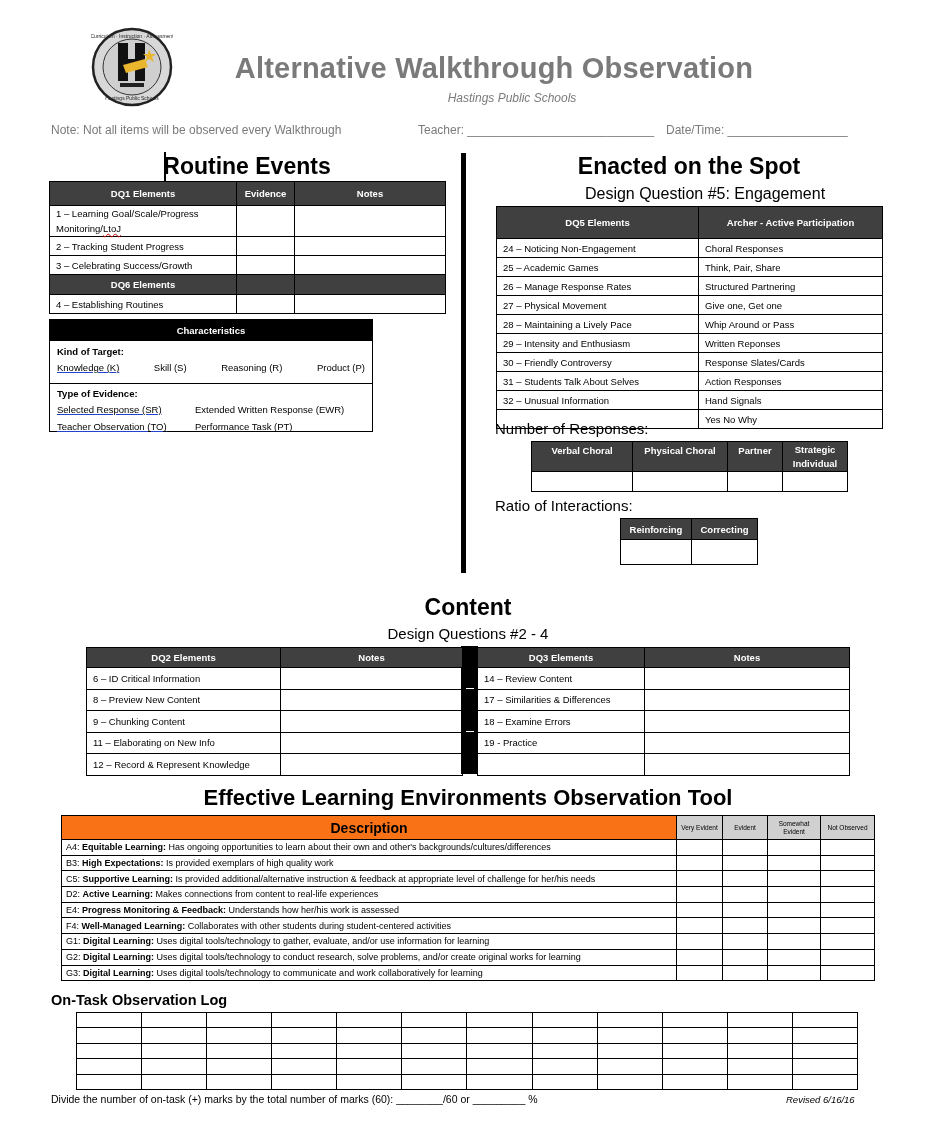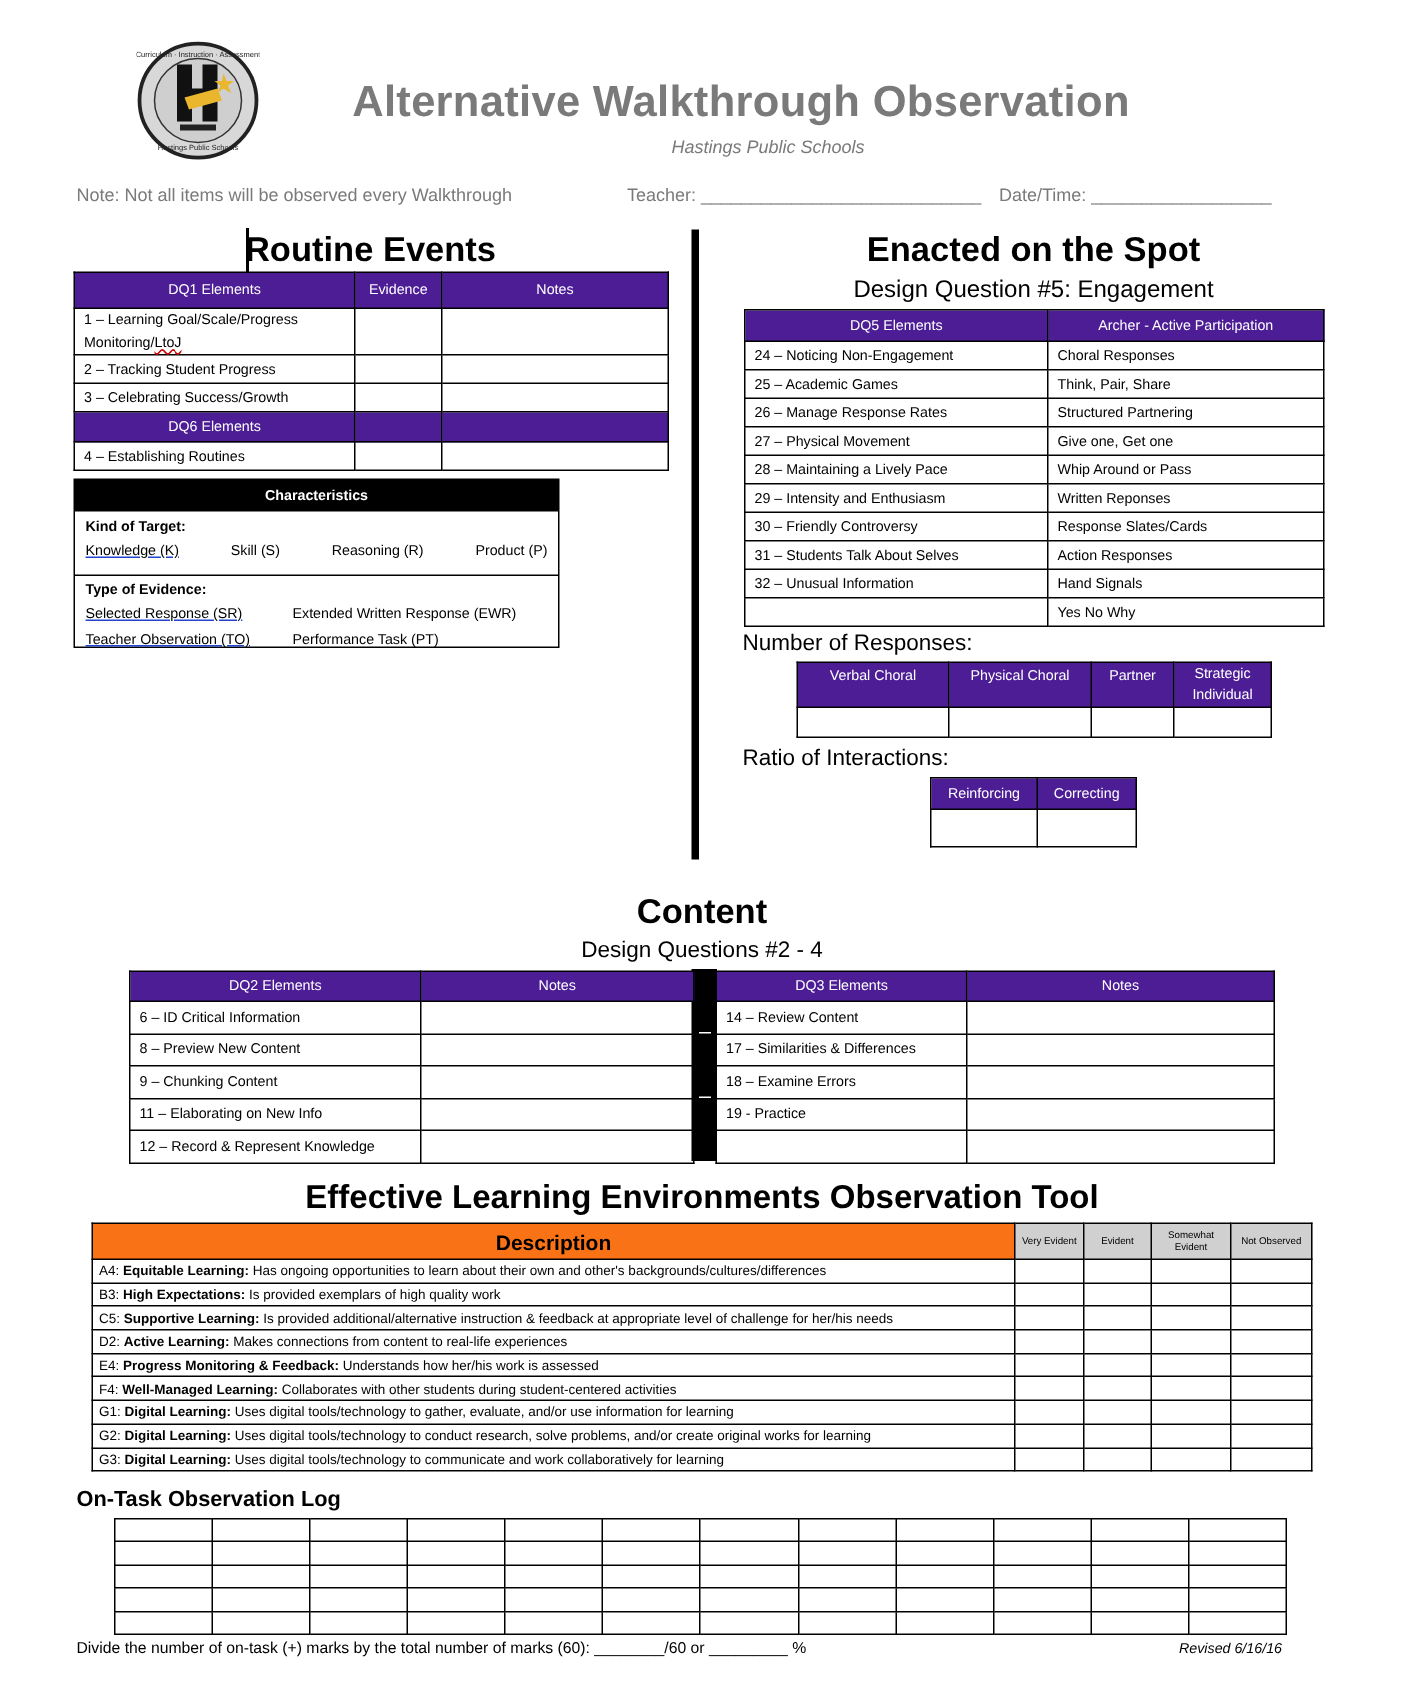--- a/index.html
+++ b/index.html
@@ -14,21 +14,21 @@
   .subtitle { left: 0; width: 936px; top: 91px; text-align: center; font-size: 12px; font-style: italic; color: #7a7a7a; padding-left: 0; }
   .note-line { top: 123px; font-size: 12px; color: #7a7a7a; white-space: pre; }
 
   
   .sec-h { font-weight: bold; font-size: 23px; text-align: center; color: #000; }
   .sub-h { font-size: 16px; text-align: center; color: #000; }
   .lbl-h { font-size: 15px; color: #000; text-align: center; }
 
   table { border-collapse: collapse; table-layout: fixed; }
   td, th { border: 1.5px solid #000; font-size: 9.5px; padding: 0 6px; vertical-align: middle; text-align: left; font-weight: normal; }
-  th { background: #4c1d95; color: #fff; font-weight: normal; text-align: center; font-size: 9.5px; }
+  th { background: #404040; color: #fff; font-weight: bold; text-align: center; font-size: 9.5px; }
 
   .divider { left: 461px; top: 153px; width: 5px; height: 420px; background: #000; }
 
   
   .assess { left: 49px; top: 319px; width: 324px; height: 113px; border: 1.5px solid #000; }
   .assess .hdr { background: #000; color: #fff; font-weight: bold; font-size: 9.5px; text-align: center; height: 21px; line-height: 21px; }
   .assess .blk { border-top: 1.5px solid #000; padding: 3px 7px; font-size: 9.5px; }
   .assess .blk:first-of-type { border-top: none; }
   .assess .row { display: flex; justify-content: space-between; line-height: 17px; }
   .assess .row.left { justify-content: flex-start; gap: 10px; }
@@ -136,29 +136,29 @@
     <div class="row left">
       <span class="ul-blue" style="width:128px;">Teacher Observation (TO)</span>
       <span>Performance Task (PT)</span>
     </div>
   </div>
 </div>
 
 <div class="abs divider"></div>
 
 <div class="abs sec-h" style="left:496px;top:153px;width:386px;">Enacted on the Spot</div>
-<div class="abs sub-h" style="left:496px;top:185px;width:386px;">Design Question #5: Engagement</div>
+<div class="abs sub-h" style="left:512px;top:185px;width:386px;">Design Question #5: Engagement</div>
 
 <table class="abs" style="left:496px;top:206px;width:386px;">
   <colgroup>
       <col style="width:202px">
       <col style="width:184px">
     </colgroup>
   <thead>
-    <tr style="height:21px">
+    <tr style="height:32px">
       <th>DQ5 Elements</th>
       <th>Archer - Active Participation</th>
     </tr>
   </thead>
   <tbody id="dq5-body">
       <tr style="height:19px">
         <td>24 – Noticing Non-Engagement</td>
         <td>Choral Responses</td>
       </tr>
       <tr style="height:19px">

